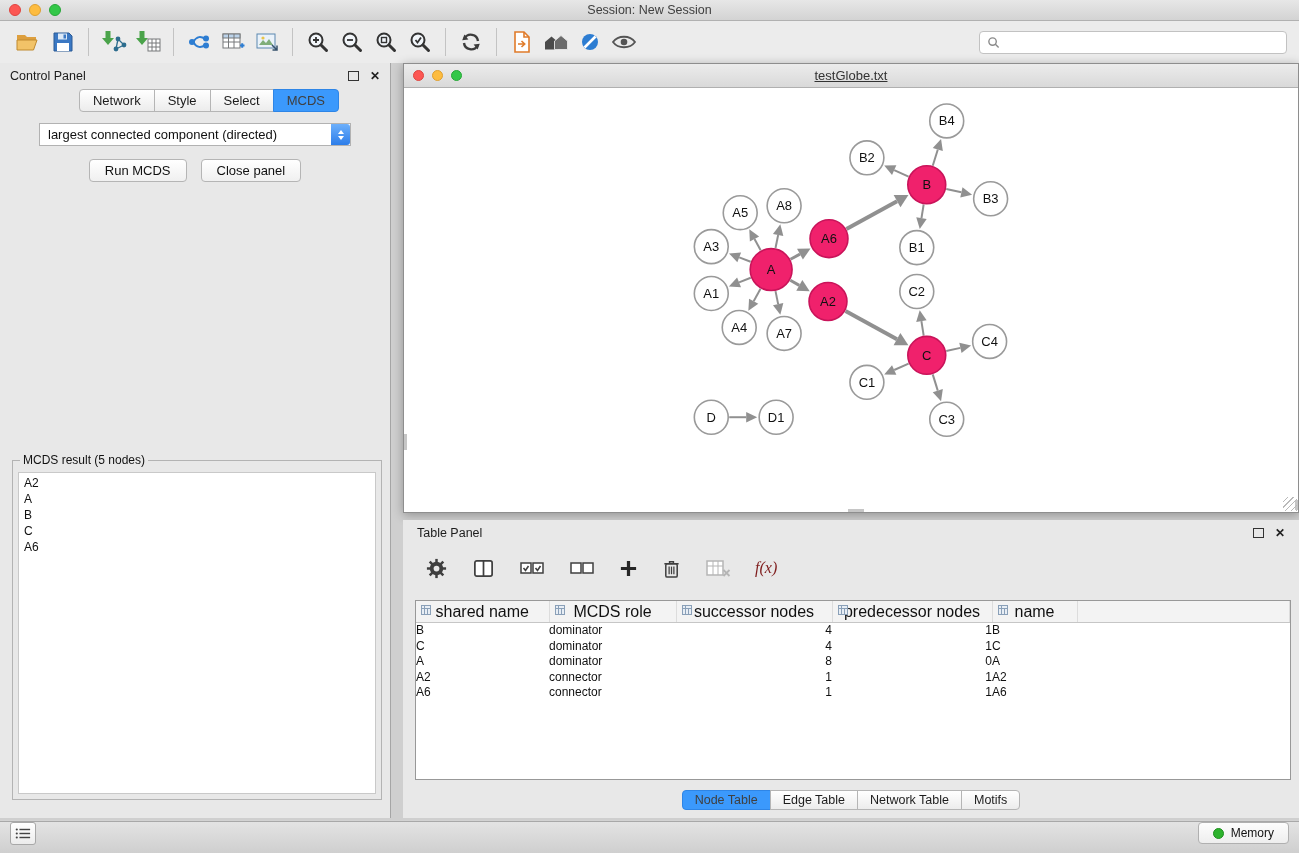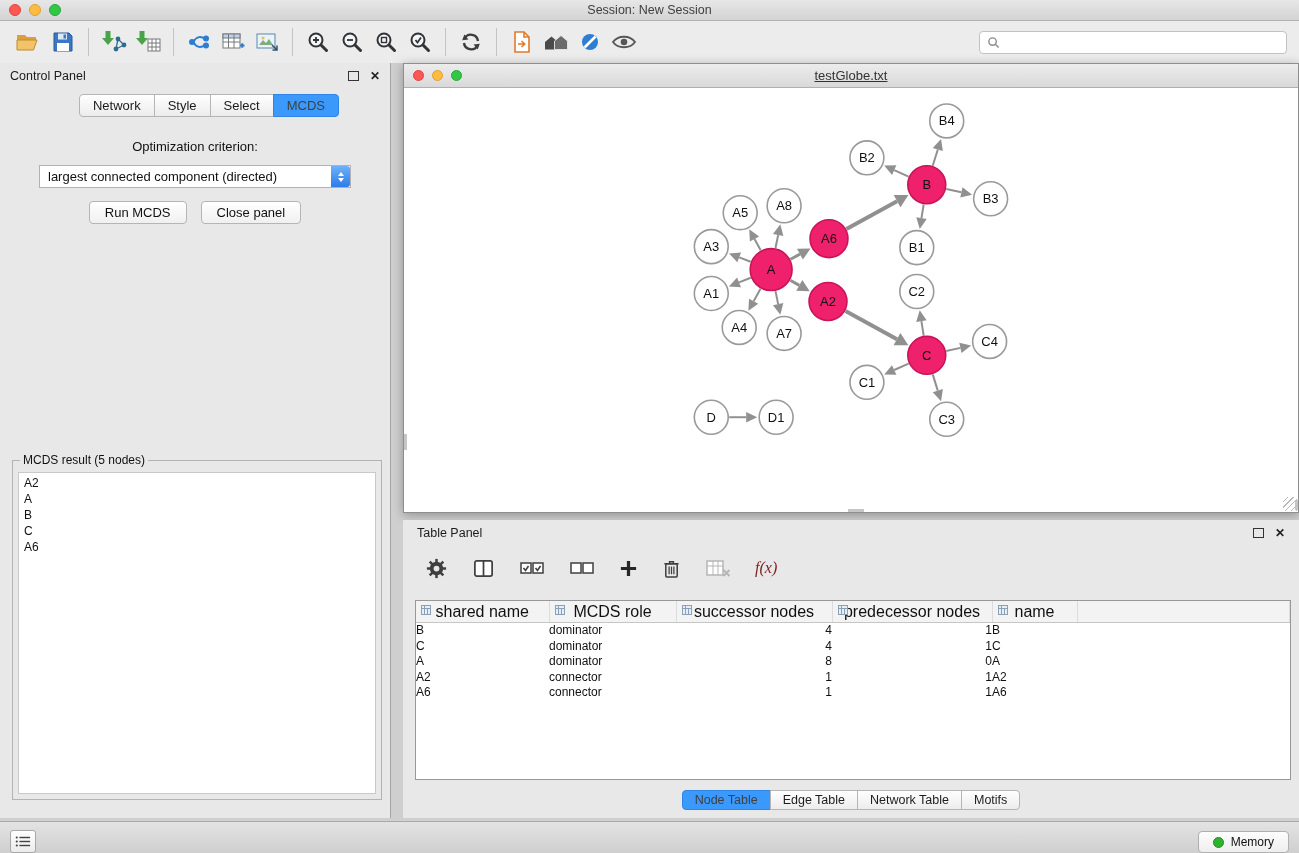--- a/index.html
+++ b/index.html
@@ -21,21 +21,21 @@
     display:flex;align-items:center;padding:0 7px;gap:5px;}
   .search-wrap input{border:none;outline:none;flex:1;font-size:12px;background:transparent;font-family:"Liberation Sans",sans-serif;}
   
   .main{position:absolute;top:63px;left:0;right:0;bottom:33px;background:#cfcfcf;}
   
   .control-panel{position:absolute;left:0;top:0;width:390px;bottom:2px;background:#e8e8e8;border-right:1px solid #a5a5a5;}
   .panel-header{height:26px;display:flex;align-items:center;padding:0 10px;font-size:12.5px;color:#1c1c1c;}
   .win-btns{margin-left:auto;display:flex;gap:11px;align-items:center;}
   .float-glyph{width:9px;height:8px;border:1.4px solid #333;display:inline-block;}
   .close-glyph{font-size:12px;font-weight:bold;color:#222;line-height:10px;}
-  .cp-tabs{display:flex;justify-content:center;margin-top:5px;padding-left:28px;}
+  .cp-tabs{display:flex;justify-content:center;padding-left:28px;}
   .cp-tab,.tp-tab{padding:3px 13px;border:1px solid #b5b5b5;background:linear-gradient(#ffffff,#ececec);
     font-size:13px;margin-left:-1px;color:#1c1c1c;cursor:default;}
   .cp-tab:first-child,.tp-tab:first-child{border-radius:4px 0 0 4px;margin-left:0;}
   .cp-tab:last-child,.tp-tab:last-child{border-radius:0 4px 4px 0;}
   .cp-tab.active,.tp-tab.active{background:#3b99fc;border-color:#2e85e6;color:#404040;}
   .opt-label{text-align:center;margin-top:22px;font-size:13px;color:#111;}
   .dropdown{margin:11px auto 0;width:312px;height:23px;background:#fff;border:1px solid #b2b2b2;border-radius:0;
     display:flex;align-items:center;font-size:13px;padding-left:8px;position:relative;box-sizing:border-box;color:#111;}
   .dd-stepper{position:absolute;right:0;top:0;bottom:0;width:19px;background:linear-gradient(#6db0fc,#2c7de9);
     border-radius:0 3px 3px 0;display:flex;flex-direction:column;align-items:center;justify-content:center;gap:2px;}
@@ -74,21 +74,21 @@
   table.node-table td{height:15.5px;line-height:15.5px;padding:0;white-space:nowrap;overflow:hidden;}
   td.c0{padding-left:9px;}
   td.c1{padding-left:14px;}
   td.c2{text-align:right;padding-right:18px;}
   td.c3{text-align:right;padding-right:8px;}
   td.c4{padding-left:11px;}
   .tp-tabs{position:absolute;bottom:8px;left:0;right:0;display:flex;justify-content:center;}
   .tp-tab{font-size:12.5px;padding:2px 12px;}
   
   .statusbar{position:absolute;left:0;right:0;bottom:0;height:32px;background:linear-gradient(#e3e3e3,#cfcfcf);
-    border-top:1px solid #a8a8a8;display:flex;align-items:flex-end;padding:0 10px;box-sizing:border-box;}
+    border-top:1px solid #a8a8a8;display:flex;align-items:flex-start;padding:0 10px;box-sizing:border-box;}
   .panel-menu-btn{width:24px;height:21px;border:1px solid #a8a8a8;border-radius:3px;
     background:linear-gradient(#fff,#ececec);display:flex;align-items:center;justify-content:center;}
   .memory-btn{margin-left:auto;display:flex;align-items:center;gap:7px;border:1px solid #b0b0b0;border-radius:4px;
     background:linear-gradient(#fdfdfd,#eeeeee);padding:3px 14px;font-size:12px;color:#111;}
   .green-dot{width:11px;height:11px;border-radius:50%;background:#2db32d;border:1px solid #1f8f1f;box-sizing:border-box;}
 </style>
 </head>
 <body>
 
 <div class="app-titlebar">
@@ -246,21 +246,20 @@
         <span class="float-glyph"></span>
         <span class="close-glyph">✕</span>
       </span>
     </div>
     <div class="cp-tabs">
       <span class="cp-tab">Network</span>
       <span class="cp-tab">Style</span>
       <span class="cp-tab">Select</span>
       <span class="cp-tab active">MCDS</span>
     </div>
-    <div class="opt-label">Optimization criterion:</div>
     <div class="dropdown">
       <span>largest connected component (directed)</span>
       <span class="dd-stepper">
         <span class="tri-up"></span>
           <span class="tri-down"></span>
       </span>
     </div>
     <div class="cp-buttons">
       <button class="btn">Run MCDS</button>
       <button class="btn">Close panel</button>

